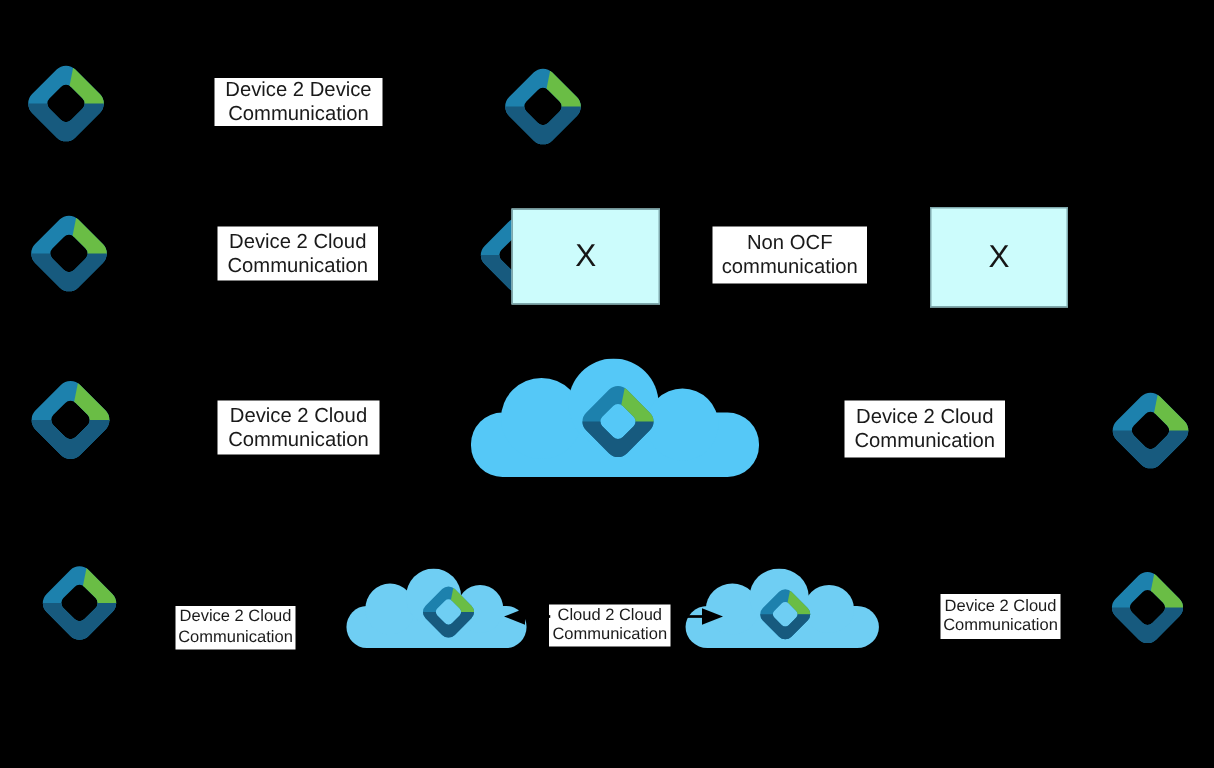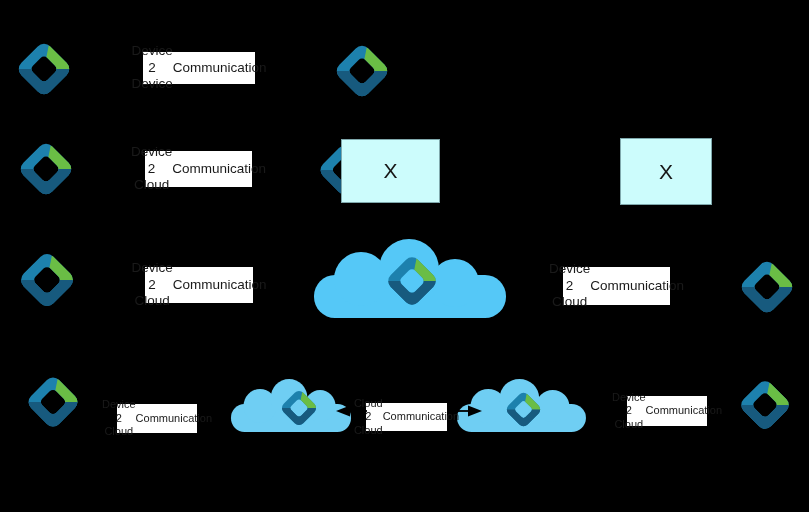--- a/index.html
+++ b/index.html
@@ -1,20 +1,20 @@
 <!DOCTYPE html>
 <html style="--background: #000000; --label-bg: #ffffff; --label-text: #1a1a1a; --box-fill: #ccfcfc; --box-border: #7fa8ac; --box-text: #161616; --cloud-large: #55c8f7; --cloud-small: #6fcef3; --logo-blue: #1d81ad; --logo-green: #6abd45; --logo-dark-blue: #175a7e; --arrow: #000000;"><head>
 <meta charset="utf-8">
 <style>
   html,body{margin:0;padding:0;background:#000;}
   .canvas{position:relative;width:809px;height:512px;background:var(--background,#000);
           overflow:hidden;font-family:"Liberation Sans",sans-serif;}
   .logo{position:absolute;z-index:1;}
   .lbl{position:absolute;background:var(--label-bg,#fff);color:var(--label-text,#111);
-       display:flex;flex-direction:row;align-items:center;justify-content:center;
+       display:flex;flex-direction:column;align-items:center;justify-content:center;
        text-align:center;font-size:13.5px;line-height:16.5px;z-index:2;}
   .lbl.sm{font-size:11px;line-height:13.5px;}
   .xbox{position:absolute;background:var(--box-fill,#ccfcfc);
         border:1px solid var(--box-border,#7fa8ac);box-sizing:border-box;
         display:flex;align-items:center;justify-content:center;
         font-size:21px;color:var(--box-text,#161616);z-index:2;}
   .cloud-wrap{position:absolute;z-index:1;}
   .cloud-wrap .cloudshape{position:absolute;left:0;top:0;width:100%;height:100%;}
   .inner-logo{position:absolute;z-index:1;}
   .arrow{position:absolute;z-index:3;}
@@ -70,20 +70,24 @@
   </div>
 
   <svg class="logo" style="left:312px;top:137px;width:66px;height:66px" viewBox="0 0 100 100">
       <use href="#ocf-ring"></use>
     </svg>
 
   <div class="xbox" style="left:341px;top:139px;width:99px;height:64px">
     <span>X</span>
   </div>
 
+  <div class="lbl" style="left:475px;top:151px;width:103px;height:38px">
+    <span>Non OCF</span>
+    <span>communication</span>
+  </div>
 
   <div class="xbox" style="left:620px;top:138px;width:92px;height:67px">
     <span>X</span>
   </div>
 
   <svg class="logo" style="left:12px;top:245px;width:70px;height:70px" viewBox="0 0 100 100">
       <use href="#ocf-ring"></use>
     </svg>
 
   <div class="lbl" style="left:145px;top:267px;width:108px;height:36px">

